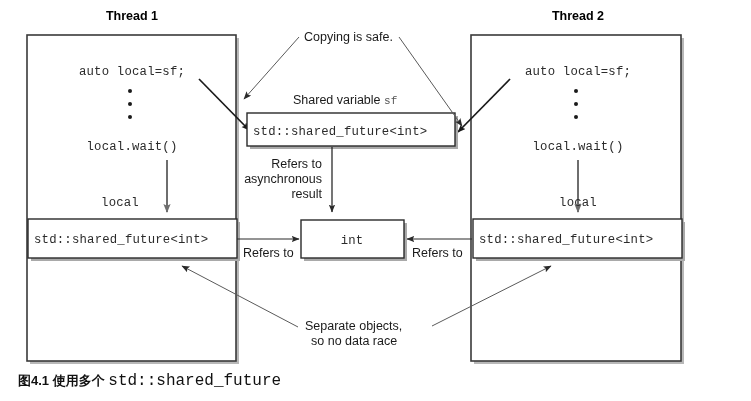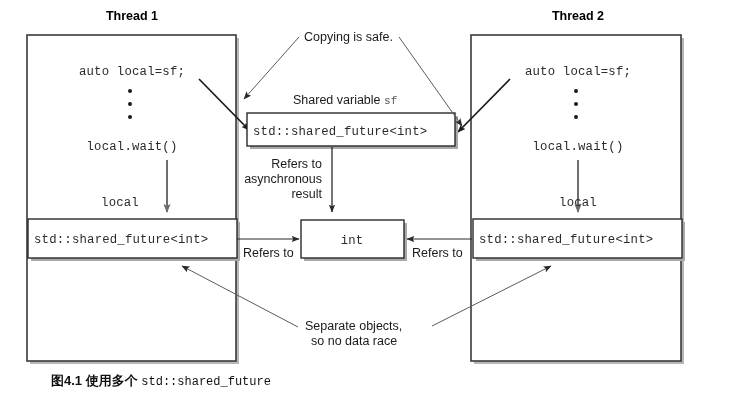--- a/index.html
+++ b/index.html
@@ -93,25 +93,24 @@
     width: 715px;
     display: flex;
     align-items: baseline;
     white-space: pre;
   }
   .caption-cjk {
     font-family: "Liberation Sans", sans-serif;
     font-size: 13px;
     color: #111111;
     font-weight: 600;
-    margin-left: 33px;
   }
   .caption-mono {
     font-family: "Liberation Mono", monospace;
-    font-size: 12px;
+    font-size: 16px;
     color: #111111;
   }
 </style>
 </head>
 <body>
 
 <div id="figure-root">
   <svg class="diagram" viewBox="0 0 751 401" xmlns="http://www.w3.org/2000/svg">
 
     <defs>

